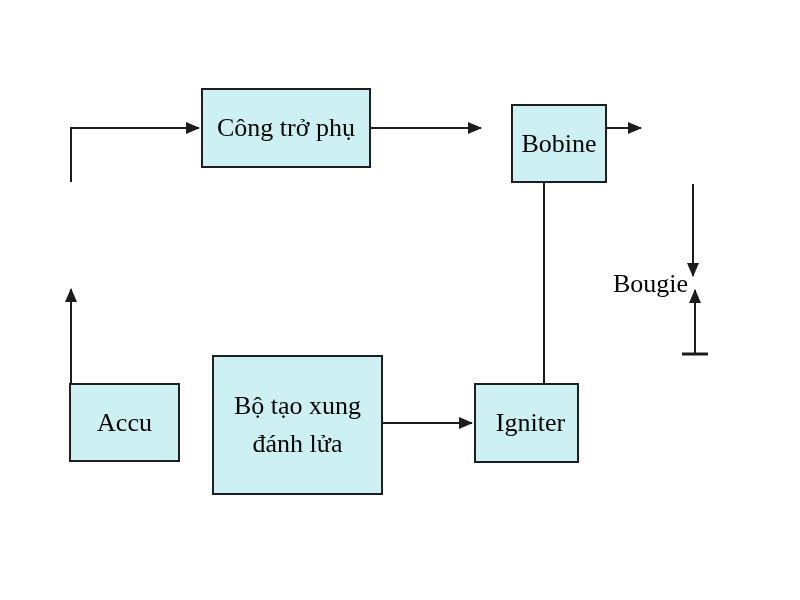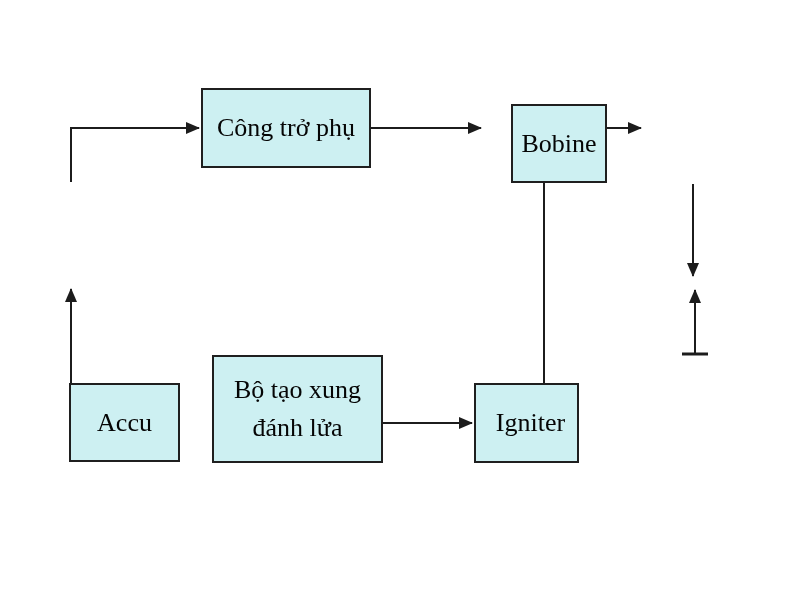--- a/index.html
+++ b/index.html
@@ -34,21 +34,21 @@
     justify-content:center;
     text-align:center;
     white-space:pre-line;
   }
   
   .pos-dien-tro-phu { left:201px; top:88px;  width:170px; height:80px;  }
   .pos-bobine       { left:483px; top:104px;  width:96px; height:79px;margin-left:28px;  }
   .pos-bo-chia-dien { left:643px; top:74px;  width:113px; height:108px; }
   .pos-cong-tac     { left:20px;  top:182px; width:120px; height:105px; }
   .pos-accu         { left:21px;  top:383px; width:111px; height:79px;margin-left:48px;  }
-  .pos-bo-tao-xung  { left:212px; top:355px; width:171px; height:108px; }
+  .pos-bo-tao-xung  { left:212px; top:355px; width:171px; height:140px; }
   .pos-igniter      { left:474px; top:383px; width:105px; height:80px;padding-left:8px;  }
 
   .free-label{
     position:absolute;
     color:var(--text);
     font-size:26px;
     line-height:1.1;
   }
   .pos-bougie{ left:613px; top:270px; }
 
@@ -110,14 +110,15 @@
   <div class="node pos-accu">Accu</div>
 
   <div class="node pos-bobine">Bobine</div>
 
 
   <div class="node pos-bo-tao-xung">Bộ tạo xung
 đánh lửa</div>
 
   <div class="node pos-igniter">Igniter</div>
 
+  <div class="free-label pos-bougie">Bougie</div>
 
 </div>
 
 </body></html>

